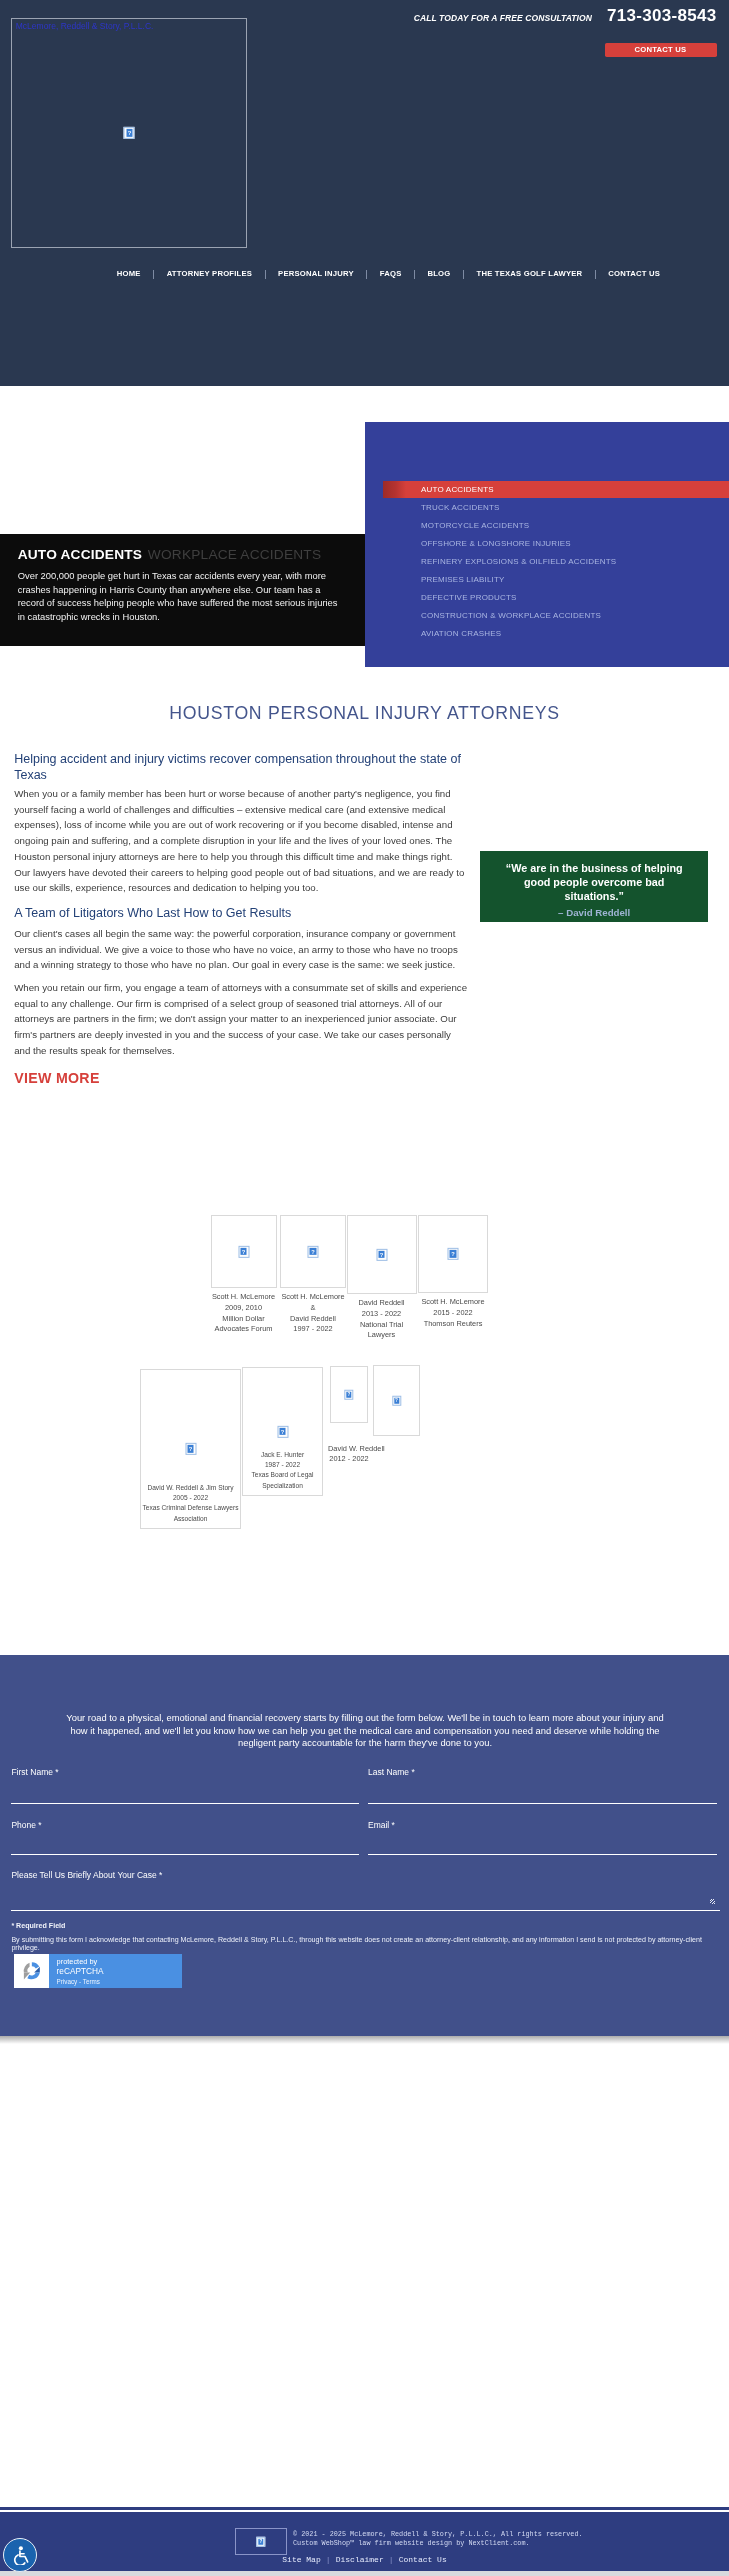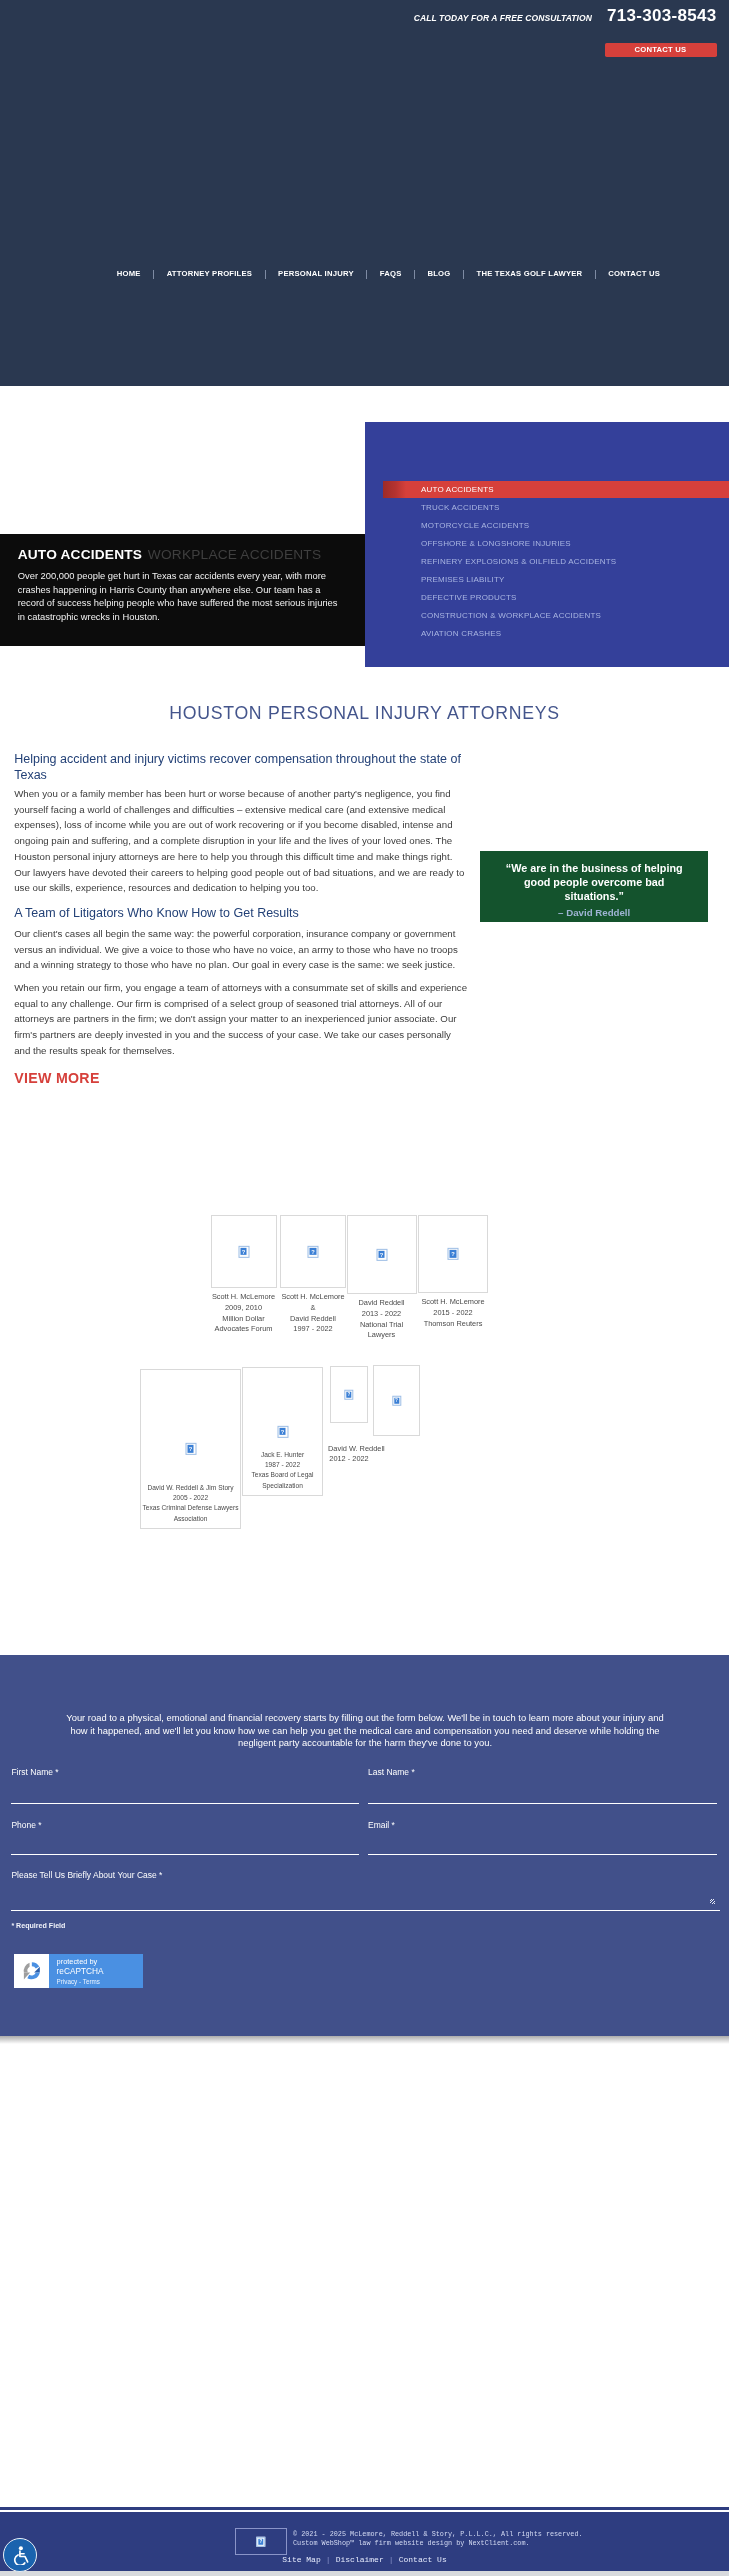--- a/index.html
+++ b/index.html
@@ -78,21 +78,21 @@
   .f-input{position:absolute;height:17px;background:transparent;border:none;outline:none;
            border-bottom:1.7px solid #fff;color:#fff;font-size:9px;padding:0;}
   .f-area{position:absolute;background:transparent;border:none;outline:none;
           border-bottom:1.7px solid #fff;color:#fff;font-size:9px;resize:none;}
   .resize-glyph{position:absolute;width:5.1px;height:5.1px;
       background:repeating-linear-gradient(135deg,transparent 0 1.1px,#e5e9f5 1.1px 1.7px);}
   .req-note{position:absolute;left:11.4px;top:267px;color:#f2f4fb;font-size:7.1px;font-weight:bold;}
   .disclaimer{position:absolute;left:11.4px;top:281px;width:707px;color:#eef1fa;font-size:7.1px;}
   .recaptcha{position:absolute;left:14.2px;top:299px;display:flex;height:34px;cursor:pointer;}
   .rc-white{width:35px;background:#fff;display:flex;align-items:center;justify-content:center;}
-  .rc-blue{width:94px;background:#4a90e2;color:#fff;box-sizing:border-box;padding:4px 0 0 7.4px;}
+  .rc-blue{width:133px;background:#4a90e2;color:#fff;box-sizing:border-box;padding:4px 0 0 7.4px;}
   .rc-line1{font-size:7.4px;line-height:8.5px;}
   .rc-line2{font-size:8.3px;line-height:9.7px;}
   .rc-links{font-size:6.3px;margin-top:1.7px;color:#eaf2fd;}
   .rc-links span{cursor:pointer;}
 
   
   .footer-topline{position:absolute;left:0;top:2507px;width:729px;height:3.4px;background:#2e3d80;}
   .footer{position:absolute;left:0;top:2512px;width:729px;height:59px;background:#2e3d80;font-family:Liberation Mono, monospace;}
   .footer-logo{position:absolute;left:235px;top:16px;width:50px;height:25px;
                border:0.6px solid #8a94c8;}
@@ -117,20 +117,26 @@
            display:flex;align-items:center;justify-content:center;}
   .bimg.small{width:7.4px;height:8.5px;}
   .bimg.small .q{width:5.1px;height:6.3px;font-size:4.6px;}
 </style>
 </head>
 <body>
 
 <div id="page">
 
   <div class="header">
+    <div class="logo-box">
+      <span class="logo-alt">McLemore, Reddell &amp; Story, P.L.L.C.</span>
+      <span class="bimg">
+          <span class="q">?</span>
+        </span>
+    </div>
     <div class="call-row">
       <span class="call-text">CALL TODAY FOR A FREE CONSULTATION</span>
       <span class="phone">713-303-8543</span>
     </div>
     <div class="contact-btn">CONTACT US</div>
     <div class="topnav">
       <div class="nav-item">HOME</div>
       <div class="nav-item">ATTORNEY PROFILES</div>
       <div class="nav-item">PERSONAL INJURY</div>
       <div class="nav-item">FAQS</div>
@@ -184,21 +190,21 @@
 
   <div class="h1-title">HOUSTON PERSONAL INJURY ATTORNEYS</div>
 
   <div class="content">
     <h2 class="h2-1">Helping accident and injury victims recover compensation throughout the state of Texas</h2>
     <div class="para p1">When you or a family member has been hurt or worse because of another party's negligence, you find yourself facing a world of challenges and difficulties – extensive medical care (and extensive medical expenses), loss of income while you are out of work recovering or if you become disabled, intense and ongoing pain and suffering, and a complete disruption in your life and the lives of your loved ones. The Houston personal injury attorneys are here to help you through this difficult time and make things right. Our lawyers have devoted their careers to helping good people out of bad situations, and we are ready to use our skills, experience, resources and dedication to helping you too.</div>
     <div class="quote-box">
       <div class="quote-text">“We are in the business of helping good people overcome bad situations.”</div>
       <div class="quote-attr">– David Reddell</div>
     </div>
-    <h2 class="h2-2">A Team of Litigators Who Know How to Get Results</h2>
+    <h2 class="h2-2">A Team of Litigators Who Last How to Get Results</h2>
     <div class="para p2">Our client's cases all begin the same way: the powerful corporation, insurance company or government versus an individual. We give a voice to those who have no voice, an army to those who have no troops and a winning strategy to those who have no plan. Our goal in every case is the same: we seek justice.</div>
     <div class="para p3">When you retain our firm, you engage a team of attorneys with a consummate set of skills and experience equal to any challenge. Our firm is comprised of a select group of seasoned trial attorneys. All of our attorneys are partners in the firm; we don't assign your matter to an inexperienced junior associate. Our firm's partners are deeply invested in you and the success of your case. We take our cases personally and the results speak for themselves.</div>
     <div class="view-more">VIEW MORE</div>
   </div>
 
   <div class="badge-cell" style="left:207px;top:1215px;width:73px;">
     <div class="badge-frame" style="width:64px;height:71px;margin:0 auto;">
         <span class="bimg">
           <span class="q">?</span>
         </span>
@@ -302,20 +308,21 @@
     <div class="f-label" style="left:11.4px;top:165px;">Phone *</div>
     <input class="f-input" style="left: 11.4px; top: 182px; width: 348px;">
     <div class="f-label" style="left:368px;top:165px;">Email *</div>
     <input class="f-input" style="left: 368px; top: 182px; width: 349px;">
 
     <div class="f-label" style="left:11.4px;top:215px;">Please Tell Us Briefly About Your Case *</div>
     <textarea class="f-area" style="left: 11.4px; top: 231px; width: 705px; height: 20px;"></textarea>
     <div class="resize-glyph" style="left:710px;top:244px;"></div>
 
     <div class="req-note">* Required Field</div>
+    <div class="disclaimer">By submitting this form I acknowledge that contacting McLemore, Reddell &amp; Story, P.L.L.C., through this website does not create an attorney-client relationship, and any information I send is not protected by attorney-client privilege.</div>
 
     <div class="recaptcha">
       <div class="rc-white">
         <svg width="21.7" height="21.7" viewBox="0 0 38 38">
           <path d="M19 4 a15 15 0 0 1 13 7.5 l-6 3.5 a8 8 0 0 0 -7 -4 z" fill="#4a90e2"></path>
           <path d="M33 12 v10 h-10 z" fill="#2c5faa"></path>
           <path d="M33 22 a15 15 0 0 1 -22 10 l3.5 -6 a8 8 0 0 0 11.5 -4 z" fill="#4a90e2"></path>
           <path d="M5 34 v-12 h11 z" fill="#9e9e9e"></path>
           <path d="M5 22 a15 15 0 0 1 10 -17 l0 7 a8 8 0 0 0 -3 10 z" fill="#9e9e9e"></path>
         </svg>

